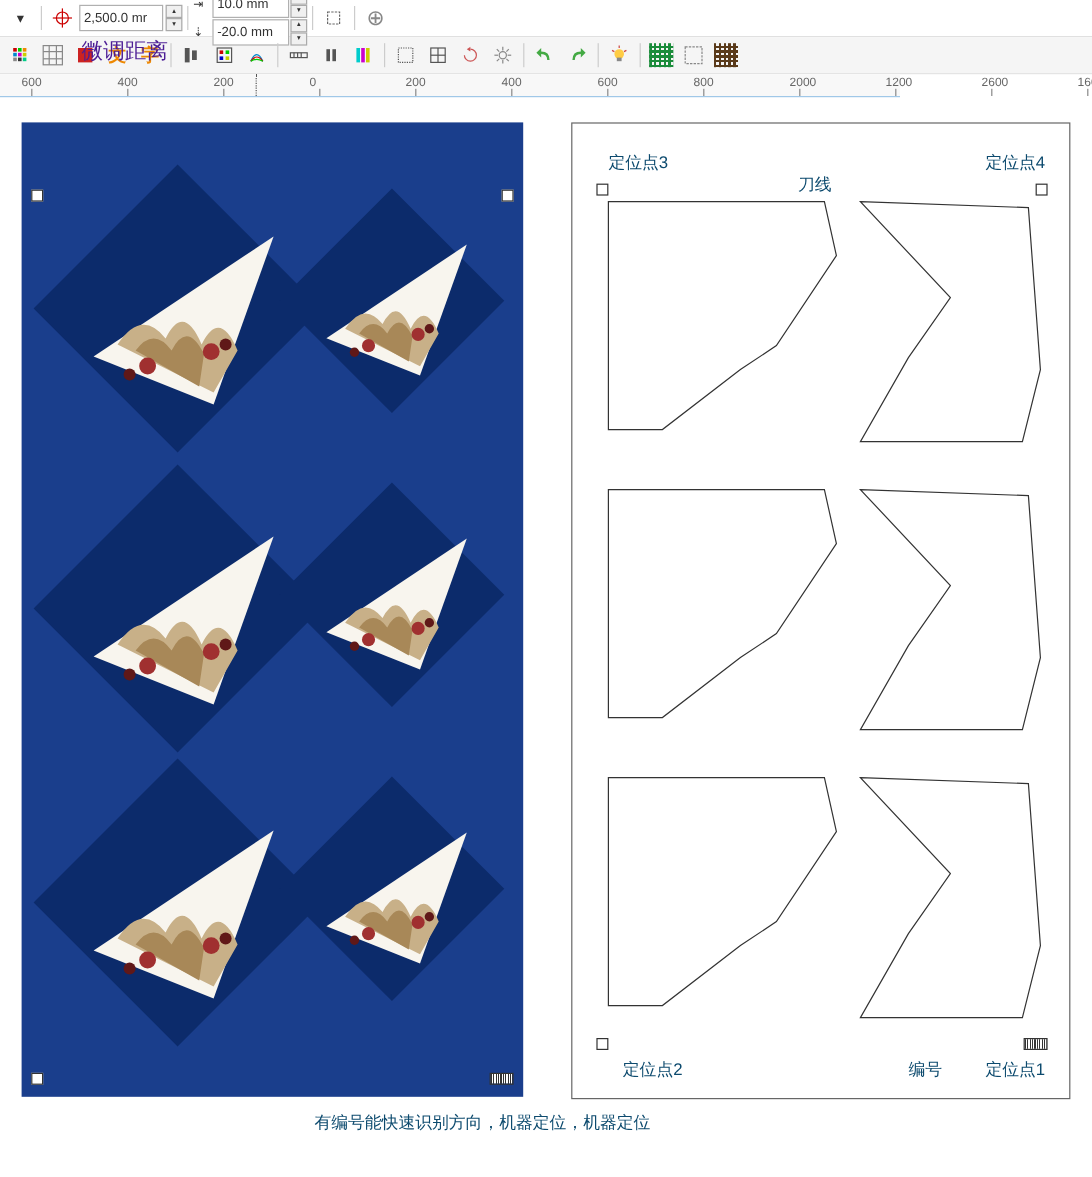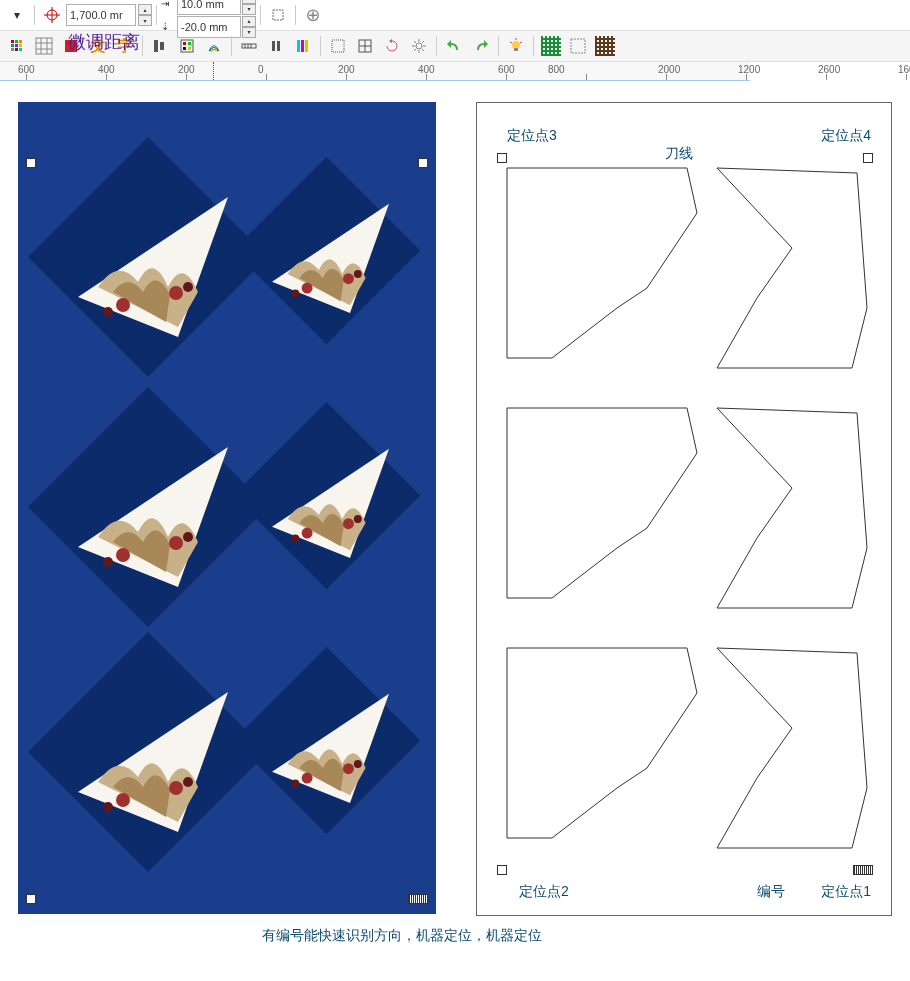--- a/index.html
+++ b/index.html
@@ -36,21 +36,21 @@
 <div class="toolbar-row">
   <div class="tb-btn">▾</div>
   <div class="sep"></div>
   <div class="tb-btn" style="color:#c00">
     <svg width="16" height="16">
         <circle cx="8" cy="8" r="5" fill="none" stroke="#c00"></circle>
         <line x1="8" y1="0" x2="8" y2="16" stroke="#c00"></line>
         <line x1="0" y1="8" x2="16" y2="8" stroke="#c00"></line>
       </svg>
   </div>
-  <div class="tb-input" style="width:62px">1,700.0 mr</div>
+  <div class="tb-input" style="width:62px">2,500.0 mr</div>
   <div class="spinner">
       <div>▴</div>
       <div>▾</div>
     </div>
   <div class="sep"></div>
   <div style="display:flex;flex-direction:column;gap:1px">
     <div style="display:flex;align-items:center">
       <span style="font-size:10px;width:16px">⇥</span>
       <div class="tb-input" style="width:56px">10.0 mm</div>
       <div class="spinner">
@@ -235,21 +235,21 @@
       <div class="tick" style="left: 178px;">200</div>
       <div style="position: absolute; left: 186px; top: 12px; width: 1px; height: 6px; background: rgb(136, 136, 136);"></div>
       <div class="tick" style="left: 258px;">0</div>
       <div style="position: absolute; left: 266px; top: 12px; width: 1px; height: 6px; background: rgb(136, 136, 136);"></div>
       <div class="tick" style="left: 338px;">200</div>
       <div style="position: absolute; left: 346px; top: 12px; width: 1px; height: 6px; background: rgb(136, 136, 136);"></div>
       <div class="tick" style="left: 418px;">400</div>
       <div style="position: absolute; left: 426px; top: 12px; width: 1px; height: 6px; background: rgb(136, 136, 136);"></div>
       <div class="tick" style="left: 498px;">600</div>
       <div style="position: absolute; left: 506px; top: 12px; width: 1px; height: 6px; background: rgb(136, 136, 136);"></div>
-      <div class="tick" style="left: 548px;">800</div>
+      <div class="tick" style="left: 578px;">800</div>
       <div style="position: absolute; left: 586px; top: 12px; width: 1px; height: 6px; background: rgb(136, 136, 136);"></div>
       <div class="tick" style="left: 658px;">2000</div>
       <div style="position: absolute; left: 666px; top: 12px; width: 1px; height: 6px; background: rgb(136, 136, 136);"></div>
       <div class="tick" style="left: 738px; text-align: center;">1200</div>
       <div style="position: absolute; left: 746px; top: 12px; width: 1px; height: 6px; background: rgb(136, 136, 136);"></div>
       <div class="tick" style="left: 818px;">2600</div>
       <div style="position: absolute; left: 826px; top: 12px; width: 1px; height: 6px; background: rgb(136, 136, 136);"></div>
       <div class="tick" style="left: 898px;">1600</div>
       <div style="position: absolute; left: 906px; top: 12px; width: 1px; height: 6px; background: rgb(136, 136, 136);"></div>
     </div>

